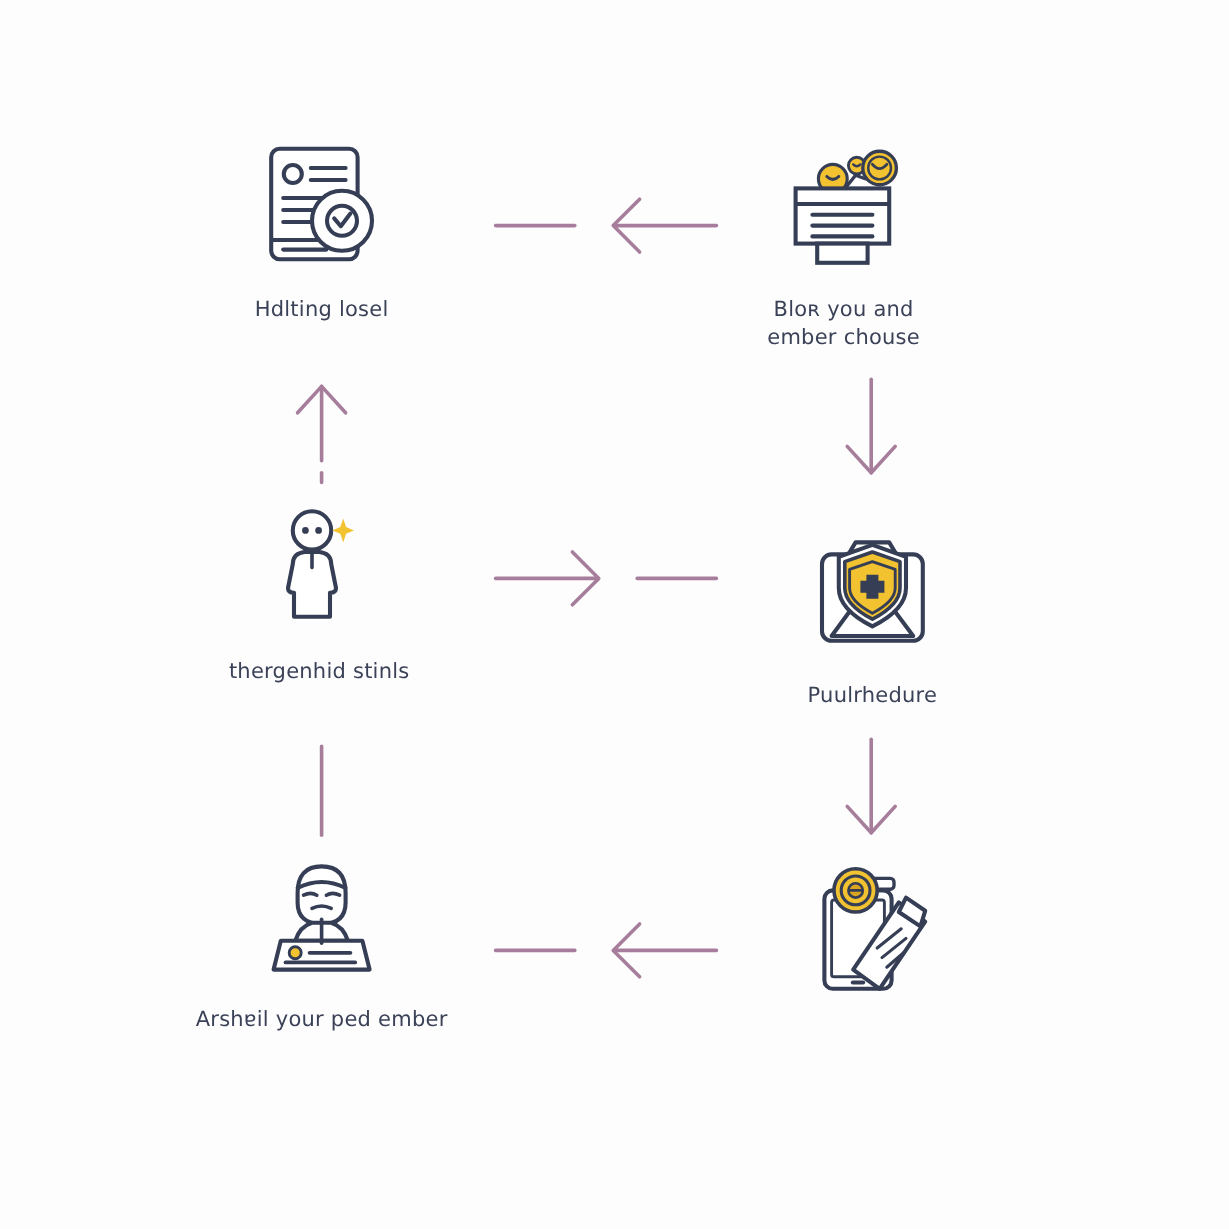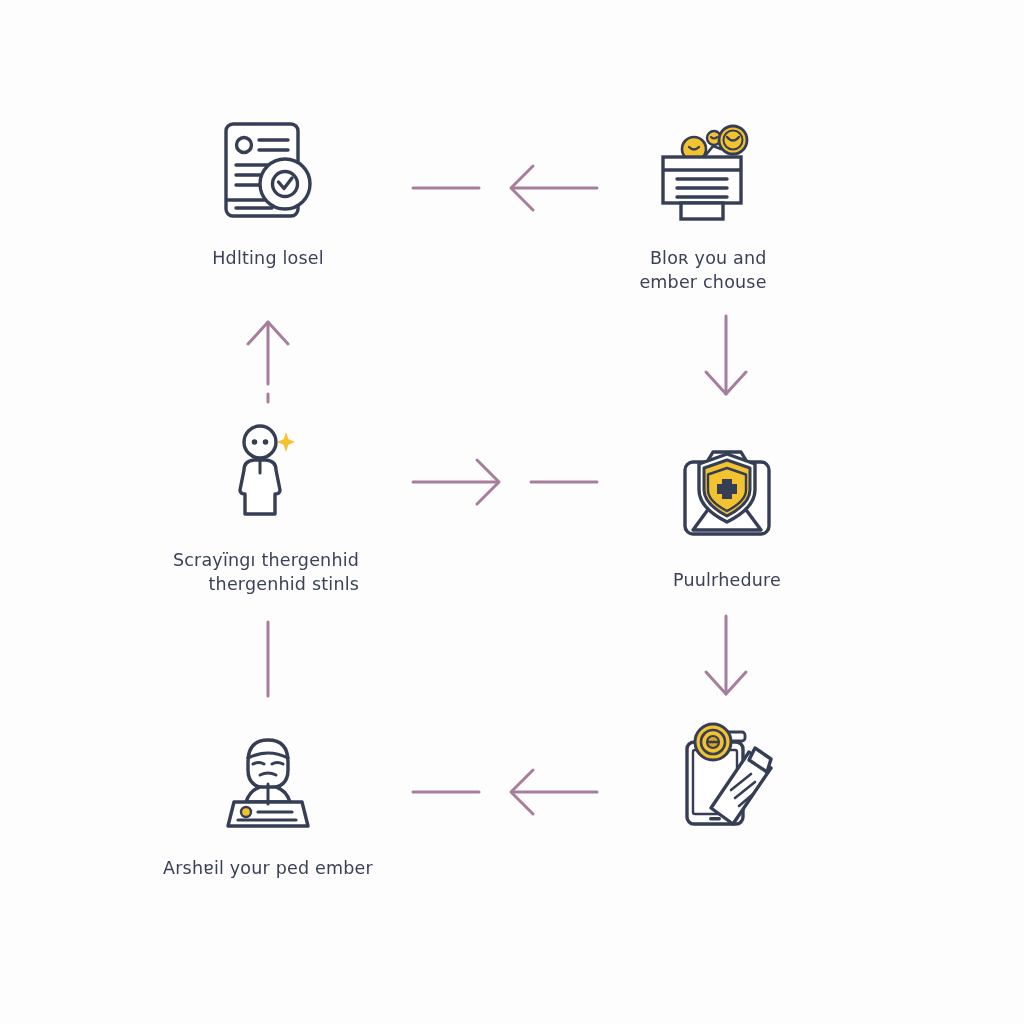--- a/index.html
+++ b/index.html
@@ -34,35 +34,35 @@
     display: flex;
     align-items: center;
     justify-content: center;
   }
   .node-icon svg {
     display: block;
     overflow: visible;
   }
   .node-label {
     margin-top: 14px;
-    text-align: right;
+    text-align: center;
     color: #3b4258;
     font-size: 17.5px;
     line-height: 1.38;
     letter-spacing: 0.2px;
     font-family: "DejaVu Sans", sans-serif;
     max-width: 230px;
   }
 
   
   #node-tl { left: 138px; top: 112px; }
   #node-tr { left: 573px; top: 112px; }
   #node-ml { left: 136px; top: 414px; }
   #node-mr { left: 597px; top: 434px; }
-  #node-bl { left: 138px; top: 722px; }
+  #node-bl { left: 138px; top: 704px; }
   #node-br { left: 597px; top: 718px; }
 
   
   .connector {
     position: absolute;
   }
   .connector svg { display: block; overflow: visible; }
 
   #conn-top        { left: 405px; top: 158px; }
   #conn-middle     { left: 405px; top: 452px; }
@@ -130,21 +130,20 @@
       <svg width="112" height="112" viewBox="0 0 112 112" fill="none">
         <circle cx="50" cy="24" r="16" fill="#ffffff" stroke="#353E54" stroke-width="3.4"></circle>
         <circle cx="44.5" cy="24" r="2.8" fill="#353E54"></circle>
         <circle cx="55.5" cy="24" r="2.8" fill="#353E54"></circle>
         <path d="M76 14 L78.4 21.2 L85 24 L78.4 26.8 L76 34 L73.6 26.8 L67 24 L73.6 21.2 Z" fill="#F2C230"></path>
         <path d="M34 52 Q34 43 44 42 L56 42 Q66 43 66 52 L70 72 Q70 76 65 76 L65 96 L35 96 L35 76 Q30 76 30 72 Z" fill="#ffffff" stroke="#353E54" stroke-width="3.4" stroke-linejoin="round"></path>
         <line x1="50" y1="43" x2="50" y2="55" stroke="#353E54" stroke-width="3" stroke-linecap="round"></line>
       </svg>
     </div>
     <div class="node-label">
-      <div>Scrayïngı thergenhid</div>
       <div>thergenhid stinls</div>
     </div>
   </div>
 
   <div class="node" id="node-mr">
     <div class="node-icon">
       <svg width="112" height="112" viewBox="0 0 112 112" fill="none">
         <rect x="14" y="24" width="84" height="72" rx="8" fill="#ffffff" stroke="#353E54" stroke-width="3.4"></rect>
         <path d="M22 92 L44 62 L58 79 L70 65 L90 92 Z" fill="#ffffff" stroke="#353E54" stroke-width="3.4" stroke-linejoin="round"></path>
         <path d="M36 24 L42 14 L70 14 L76 24 Z" fill="#ffffff" stroke="#353E54" stroke-width="3.4" stroke-linejoin="round"></path>

